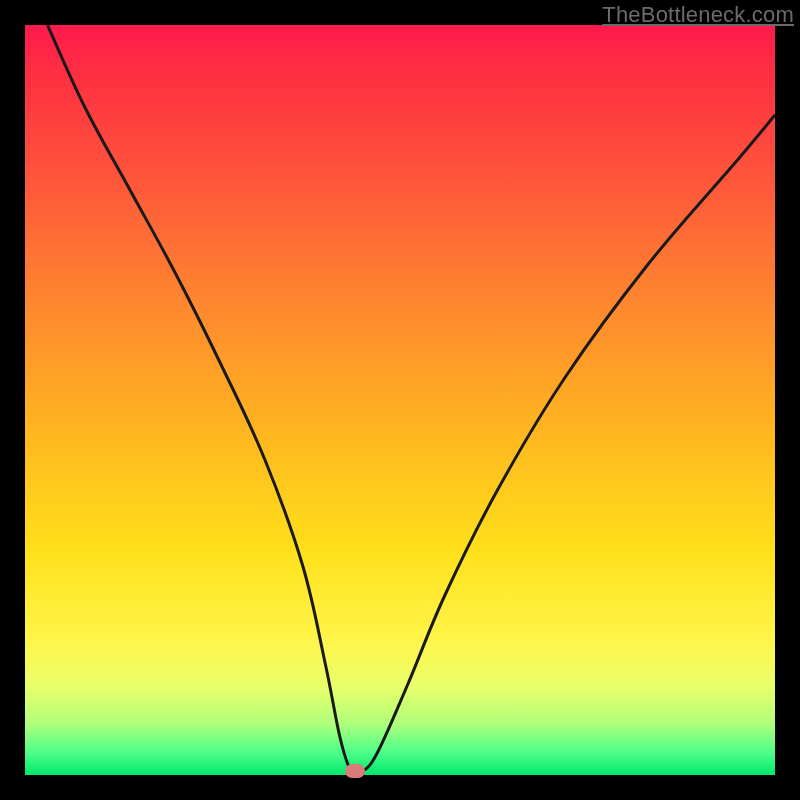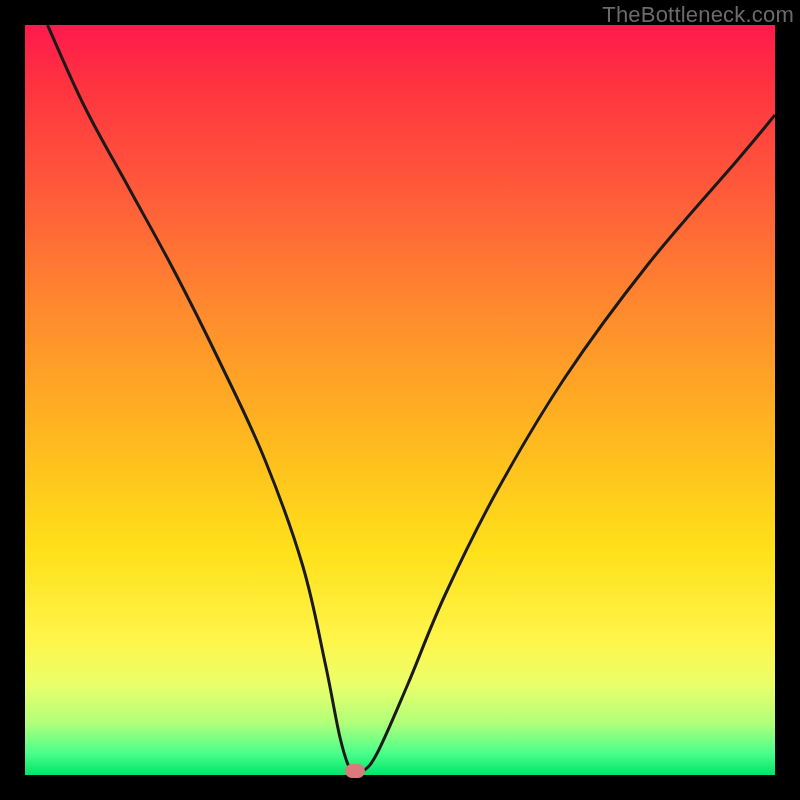--- a/index.html
+++ b/index.html
@@ -43,20 +43,21 @@
   }
   .watermark {
     position: absolute;
     top: 2px;
     right: 6px;
     color: #6b6b6b;
     font-size: 22px;
     font-weight: 400;
     letter-spacing: 0.2px;
     z-index: 30;
+    text-decoration: underline;
   }
   svg.curve {
     position: absolute;
     left: 0;
     top: 0;
     width: 750px;
     height: 750px;
     z-index: 20;
   }
   .curve path {

